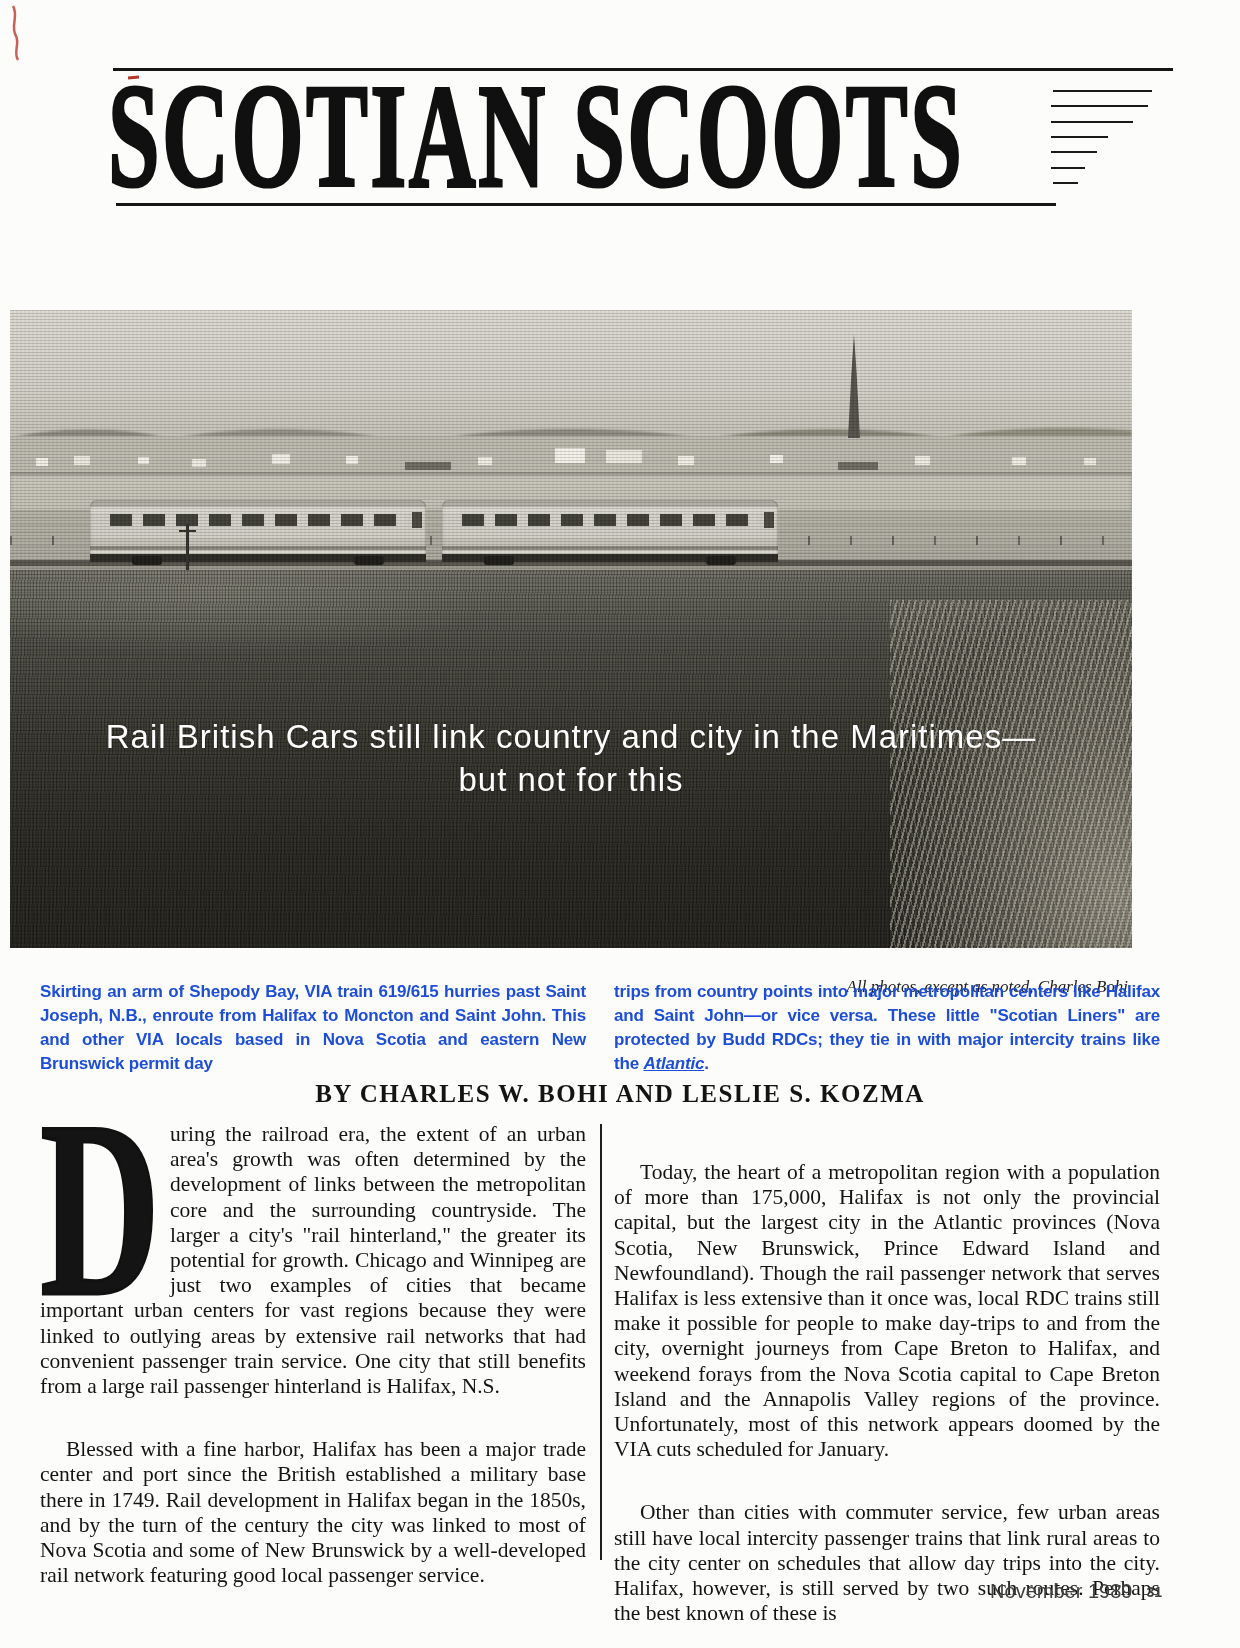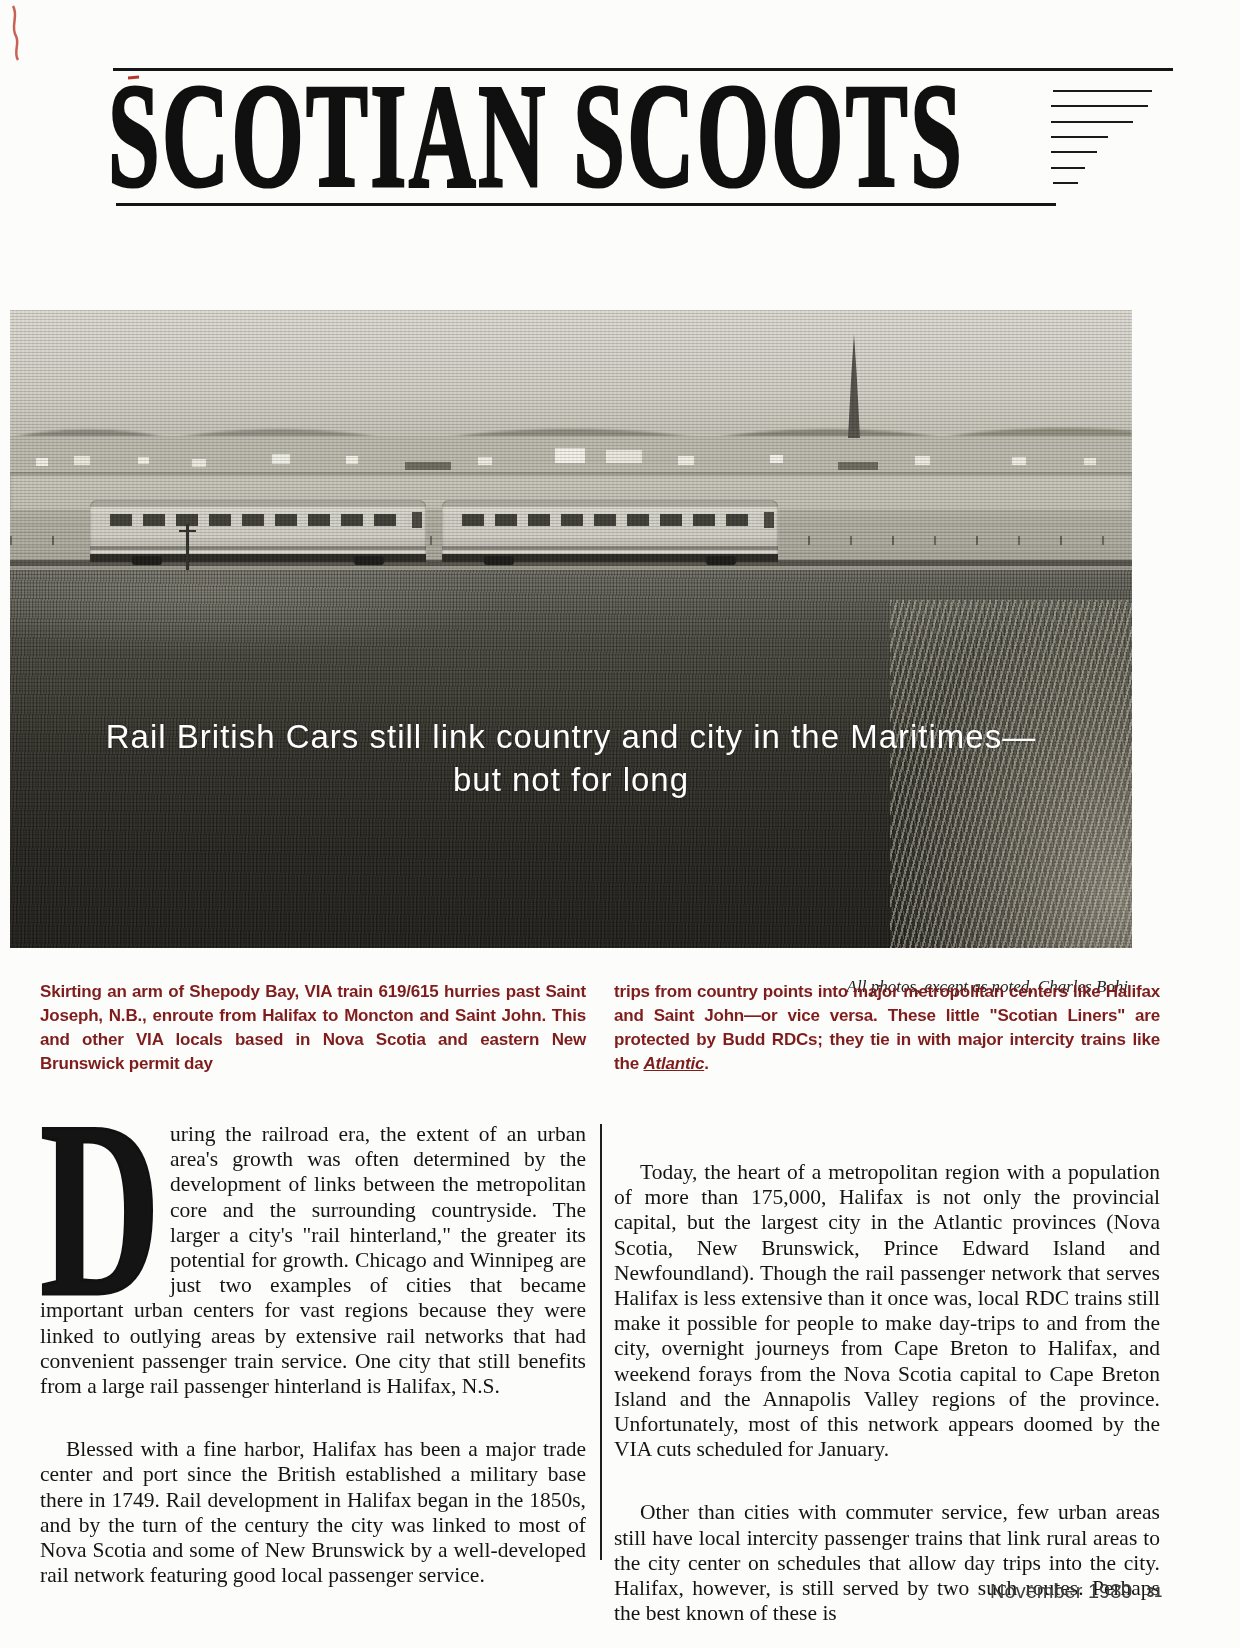--- a/index.html
+++ b/index.html
@@ -107,21 +107,21 @@
          repeating-linear-gradient(180deg, rgba(20,20,18,.16) 0 1px, transparent 1px 3px),
          repeating-linear-gradient(90deg, rgba(255,255,255,.03) 0 2px, rgba(0,0,0,.03) 2px 4px);}
   .photo-caption{left:0;top:405px;width:1122px;text-align:center;color:#fff;
        font-family:"Liberation Sans",sans-serif;font-weight:400;font-size:33px;line-height:43px;
        letter-spacing:1px;text-shadow:0 0 3px rgba(0,0,0,.35);}
 
   
   .credit{position:absolute;top:950px;right:112px;font-style:italic;font-size:17px;color:#222;margin-top:27px;}
   .captions{position:absolute;left:40px;top:980px;width:1120px;display:flex;gap:28px;
        font-family:"Liberation Sans",sans-serif;font-weight:700;font-size:17px;line-height:24px;
-       letter-spacing:-0.2px;color:#7f1d1d;}
+       letter-spacing:-0.2px;color:#1d4ed8;}
   .cap-col{width:546px;margin:0;text-align:justify;}
   .cap-col i{font-style:italic;text-decoration:underline;}
 
   
   .byline{position:absolute;top:1080px;left:0;width:1240px;text-align:center;
        font-weight:700;font-size:25px;letter-spacing:1.5px;}
   .article{position:absolute;left:40px;top:1122px;width:1120px;display:flex;
        font-size:21.5px;line-height:25.2px;text-align:justify;}
   .col{width:546px;}
   .divider{width:2px;height:436px;background:#1f1f1f;margin:2px 12px 0 14px;}
@@ -185,31 +185,32 @@
         <div class="wheel w1"></div>
         <div class="wheel w2"></div>
       </div>
     </div>
     <div class="pole"></div>
     <div class="marsh"></div>
     <div class="grass-right"></div>
     <div class="scanlines"></div>
     <div class="photo-caption">
       <div>Rail British Cars still link country and city in the Maritimes—</div>
-      <div>but not for long</div>
+      <div>but not for this</div>
     </div>
   </figure>
 
   <div class="credit">All photos, except as noted, Charles Bohi</div>
 
   <section class="captions">
     <p class="cap-col">Skirting an arm of Shepody Bay, VIA train 619/615 hurries past Saint Joseph, N.B., enroute from Halifax to Moncton and Saint John. This and other VIA locals based in Nova Scotia and eastern New Brunswick permit day</p>
     <p class="cap-col"><span>trips from country points into major metropolitan centers like Halifax and Saint John—or vice versa. These little "Scotian Liners" are protected by Budd RDCs; they tie in with major intercity trains like the </span><i>Atlantic</i><span>.</span></p>
   </section>
 
+  <div class="byline">BY CHARLES W. BOHI AND LESLIE S. KOZMA</div>
 
   <section class="article">
     <div class="col">
       <p><span class="dropcap-box">
             <span class="dropcap-letter">D</span>
           </span><span>uring the railroad era, the extent of an urban area's growth was often determined by the development of links between the metropolitan core and the surrounding countryside. The larger a city's "rail hinterland," the greater its potential for growth. Chicago and Winnipeg are just two examples of cities that became important urban centers for vast regions because they were linked to outlying areas by extensive rail networks that had convenient passenger train service. One city that still benefits from a large rail passenger hinterland is Halifax, N.S.</span></p>
       <p class="indent">Blessed with a fine harbor, Halifax has been a major trade center and port since the British established a military base there in 1749. Rail development in Halifax began in the 1850s, and by the turn of the century the city was linked to most of Nova Scotia and some of New Brunswick by a well-developed rail network featuring good local passenger service.</p>
     </div>
     <div class="divider"></div>
     <div class="col">

